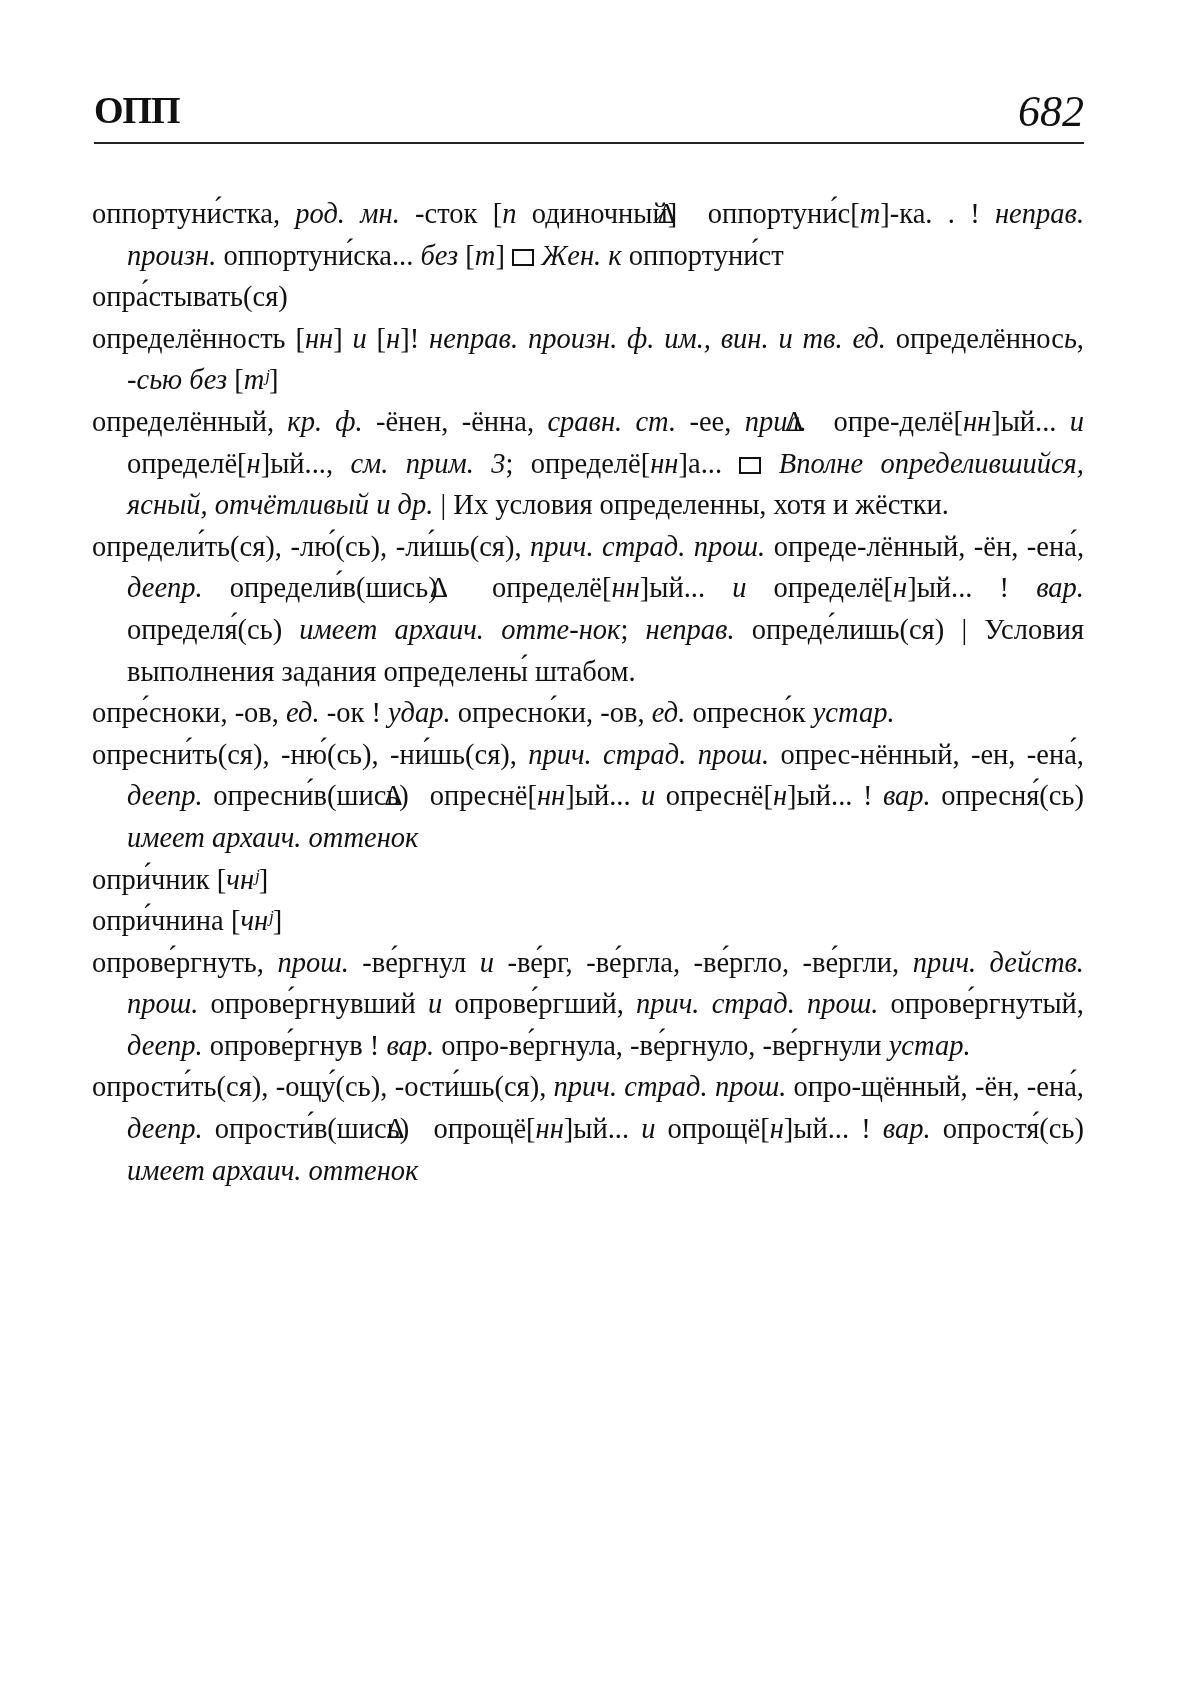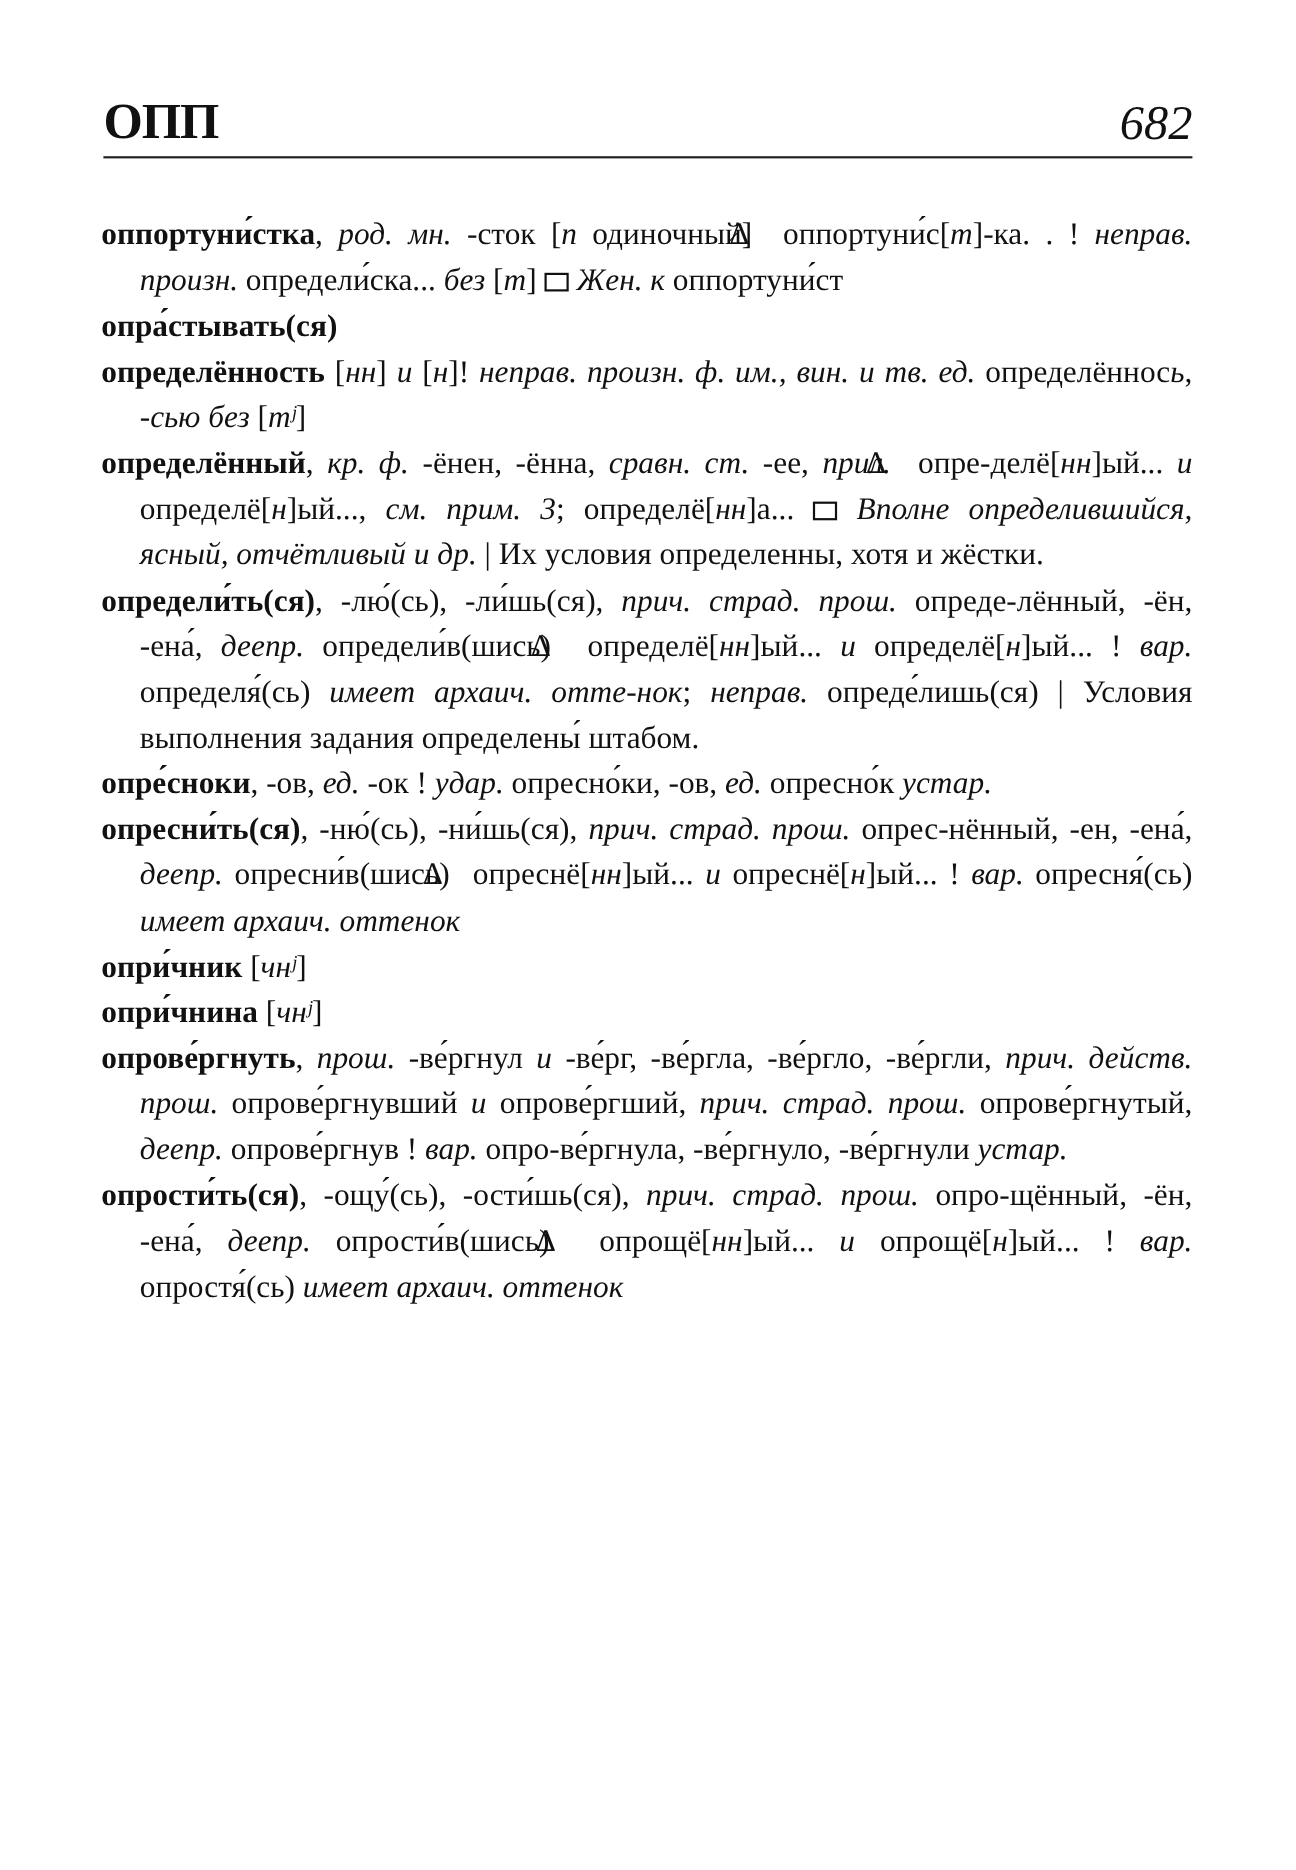--- a/index.html
+++ b/index.html
@@ -1,39 +1,39 @@
 <!DOCTYPE html>
 <html><head>
 <meta charset="utf-8">
 <style>
   html, body { margin: 0; padding: 0; background: #ffffff; }
   body { width: 1178px; height: 1700px; position: relative; overflow: hidden;
          font-family: "Liberation Serif", "DejaVu Serif", serif; color: #111; }
   .header { position: absolute; left: 94px; top: 84px; width: 990px; height: 58px;
             border-bottom: 2px solid #222; }
-  .header .head-word { position: absolute; left: 0; top: 0; font-size: 46px; font-weight: bold;
+  .header .head-word { position: absolute; left: 0; top: 0; font-size: 38px; font-weight: bold;
             letter-spacing: -1px; line-height: 52px; font-family: "Liberation Serif", serif; }
   .header .page-num { position: absolute; right: 0; top: 6px; font-size: 44px; line-height: 44px; font-style: italic; }
   .body { position: absolute; left: 92px; top: 193px; width: 992px; font-size: 28.5px; line-height: 41.6px; }
   .entry { padding-left: 35px; text-indent: -35px; text-align: justify; text-align-last: left; }
-  .entry b { font-weight: bold; font-family: "Liberation Serif", serif; }
+  .entry b { font-weight: normal; font-family: "Liberation Serif", serif; }
   .entry i { font-style: italic; }
   .icon { display: inline-block; }
   .sym-book { display: inline-block; width: 22px; height: 17px; border: 2px solid #111; vertical-align: -1px; box-sizing: border-box; }
 </style>
 </head>
 <body>
 
 <div class="header">
   <div class="head-word">ОПП</div>
   <div class="page-num">682</div>
 </div>
 
 <div class="body" id="dict-body">
-    <div class="entry"><b>оппортуни́стка</b><span>, </span><i>род. мн.</i><span> -сток [</span><i>п</i><span> одиночный] </span><span class="icon">Δ</span><span> оппортуни́с[</span><i>т</i><span>]-ка. . ! </span><i>неправ. произн.</i><span> определи́ска... </span><i>без</i><span> [</span><i>т</i><span>] </span><span class="sym-book"></span><i> Жен. к</i><span> оппортуни́ст</span></div>
+    <div class="entry"><b>оппортуни́стка</b><span>, </span><i>род. мн.</i><span> -сток [</span><i>п</i><span> одиночный] </span><span class="icon">Δ</span><span> оппортуни́с[</span><i>т</i><span>]-ка. . ! </span><i>неправ. произн.</i><span> оппортуни́ска... </span><i>без</i><span> [</span><i>т</i><span>] </span><span class="sym-book"></span><i> Жен. к</i><span> оппортуни́ст</span></div>
     <div class="entry"><b>опра́стывать(ся)</b></div>
     <div class="entry"><b>определённость</b><span> [</span><i>нн</i><span>] </span><i>и</i><span> [</span><i>н</i><span>]! </span><i>неправ. произн. ф. им., вин. и тв. ед.</i><span> определённос</span><i>ь</i><span>, </span><i>-сью без</i><span> [</span><i>тʲ</i><span>]</span></div>
     <div class="entry"><b>определённый</b><span>, </span><i>кр. ф.</i><span> -ёнен, -ённа, </span><i>сравн. ст.</i><span> -ее, </span><i>прил.</i><span> </span><span class="icon">Δ</span><span> опре-делё[</span><i>нн</i><span>]ый... </span><i>и</i><span> определё[</span><i>н</i><span>]ый..., </span><i>см. прим. 3</i><span>; определё[</span><i>нн</i><span>]а... </span><span class="sym-book"></span><i> Вполне определившийся, ясный, отчётливый и др.</i><span> | Их условия определенны, хотя и жёстки.</span></div>
     <div class="entry"><b>определи́ть(ся)</b><span>, -лю́(сь), -ли́шь(ся), </span><i>прич. страд. прош.</i><span> опреде-лённый, -ён, -ена́, </span><i>деепр.</i><span> определи́в(шись) </span><span class="icon">Δ</span><span> определё[</span><i>нн</i><span>]ый... </span><i>и</i><span> определё[</span><i>н</i><span>]ый... ! </span><i>вар.</i><span> определя́(сь) </span><i>имеет архаич. отте-нок</i><span>; </span><i>неправ.</i><span> опреде́лишь(ся) | Условия выполнения задания определены́ штабом.</span></div>
     <div class="entry"><b>опре́сноки</b><span>, -ов, </span><i>ед.</i><span> -ок ! </span><i>удар.</i><span> опресно́ки, -ов, </span><i>ед.</i><span> опресно́к </span><i>устар.</i></div>
     <div class="entry"><b>опресни́ть(ся)</b><span>, -ню́(сь), -ни́шь(ся), </span><i>прич. страд. прош.</i><span> опрес-нённый, -ен, -ена́, </span><i>деепр.</i><span> опресни́в(шись) </span><span class="icon">Δ</span><span> опреснё[</span><i>нн</i><span>]ый... </span><i>и</i><span> опреснё[</span><i>н</i><span>]ый... ! </span><i>вар.</i><span> опресня́(сь) </span><i>имеет архаич. оттенок</i></div>
     <div class="entry"><b>опри́чник</b><span> [</span><i>чнʲ</i><span>]</span></div>
     <div class="entry"><b>опри́чнина</b><span> [</span><i>чнʲ</i><span>]</span></div>
     <div class="entry"><b>опрове́ргнуть</b><span>, </span><i>прош.</i><span> -ве́ргнул </span><i>и</i><span> -ве́рг, -ве́ргла, -ве́ргло, -ве́ргли, </span><i>прич. действ. прош.</i><span> опрове́ргнувший </span><i>и</i><span> опрове́ргший, </span><i>прич. страд. прош.</i><span> опрове́ргнутый, </span><i>деепр.</i><span> опрове́ргнув ! </span><i>вар.</i><span> опро-ве́ргнула, -ве́ргнуло, -ве́ргнули </span><i>устар.</i></div>
     <div class="entry"><b>опрости́ть(ся)</b><span>, -ощу́(сь), -ости́шь(ся), </span><i>прич. страд. прош.</i><span> опро-щённый, -ён, -ена́, </span><i>деепр.</i><span> опрости́в(шись) </span><span class="icon">Δ</span><span> опрощё[</span><i>нн</i><span>]ый... </span><i>и</i><span> опрощё[</span><i>н</i><span>]ый... ! </span><i>вар.</i><span> опростя́(сь) </span><i>имеет архаич. оттенок</i></div>

